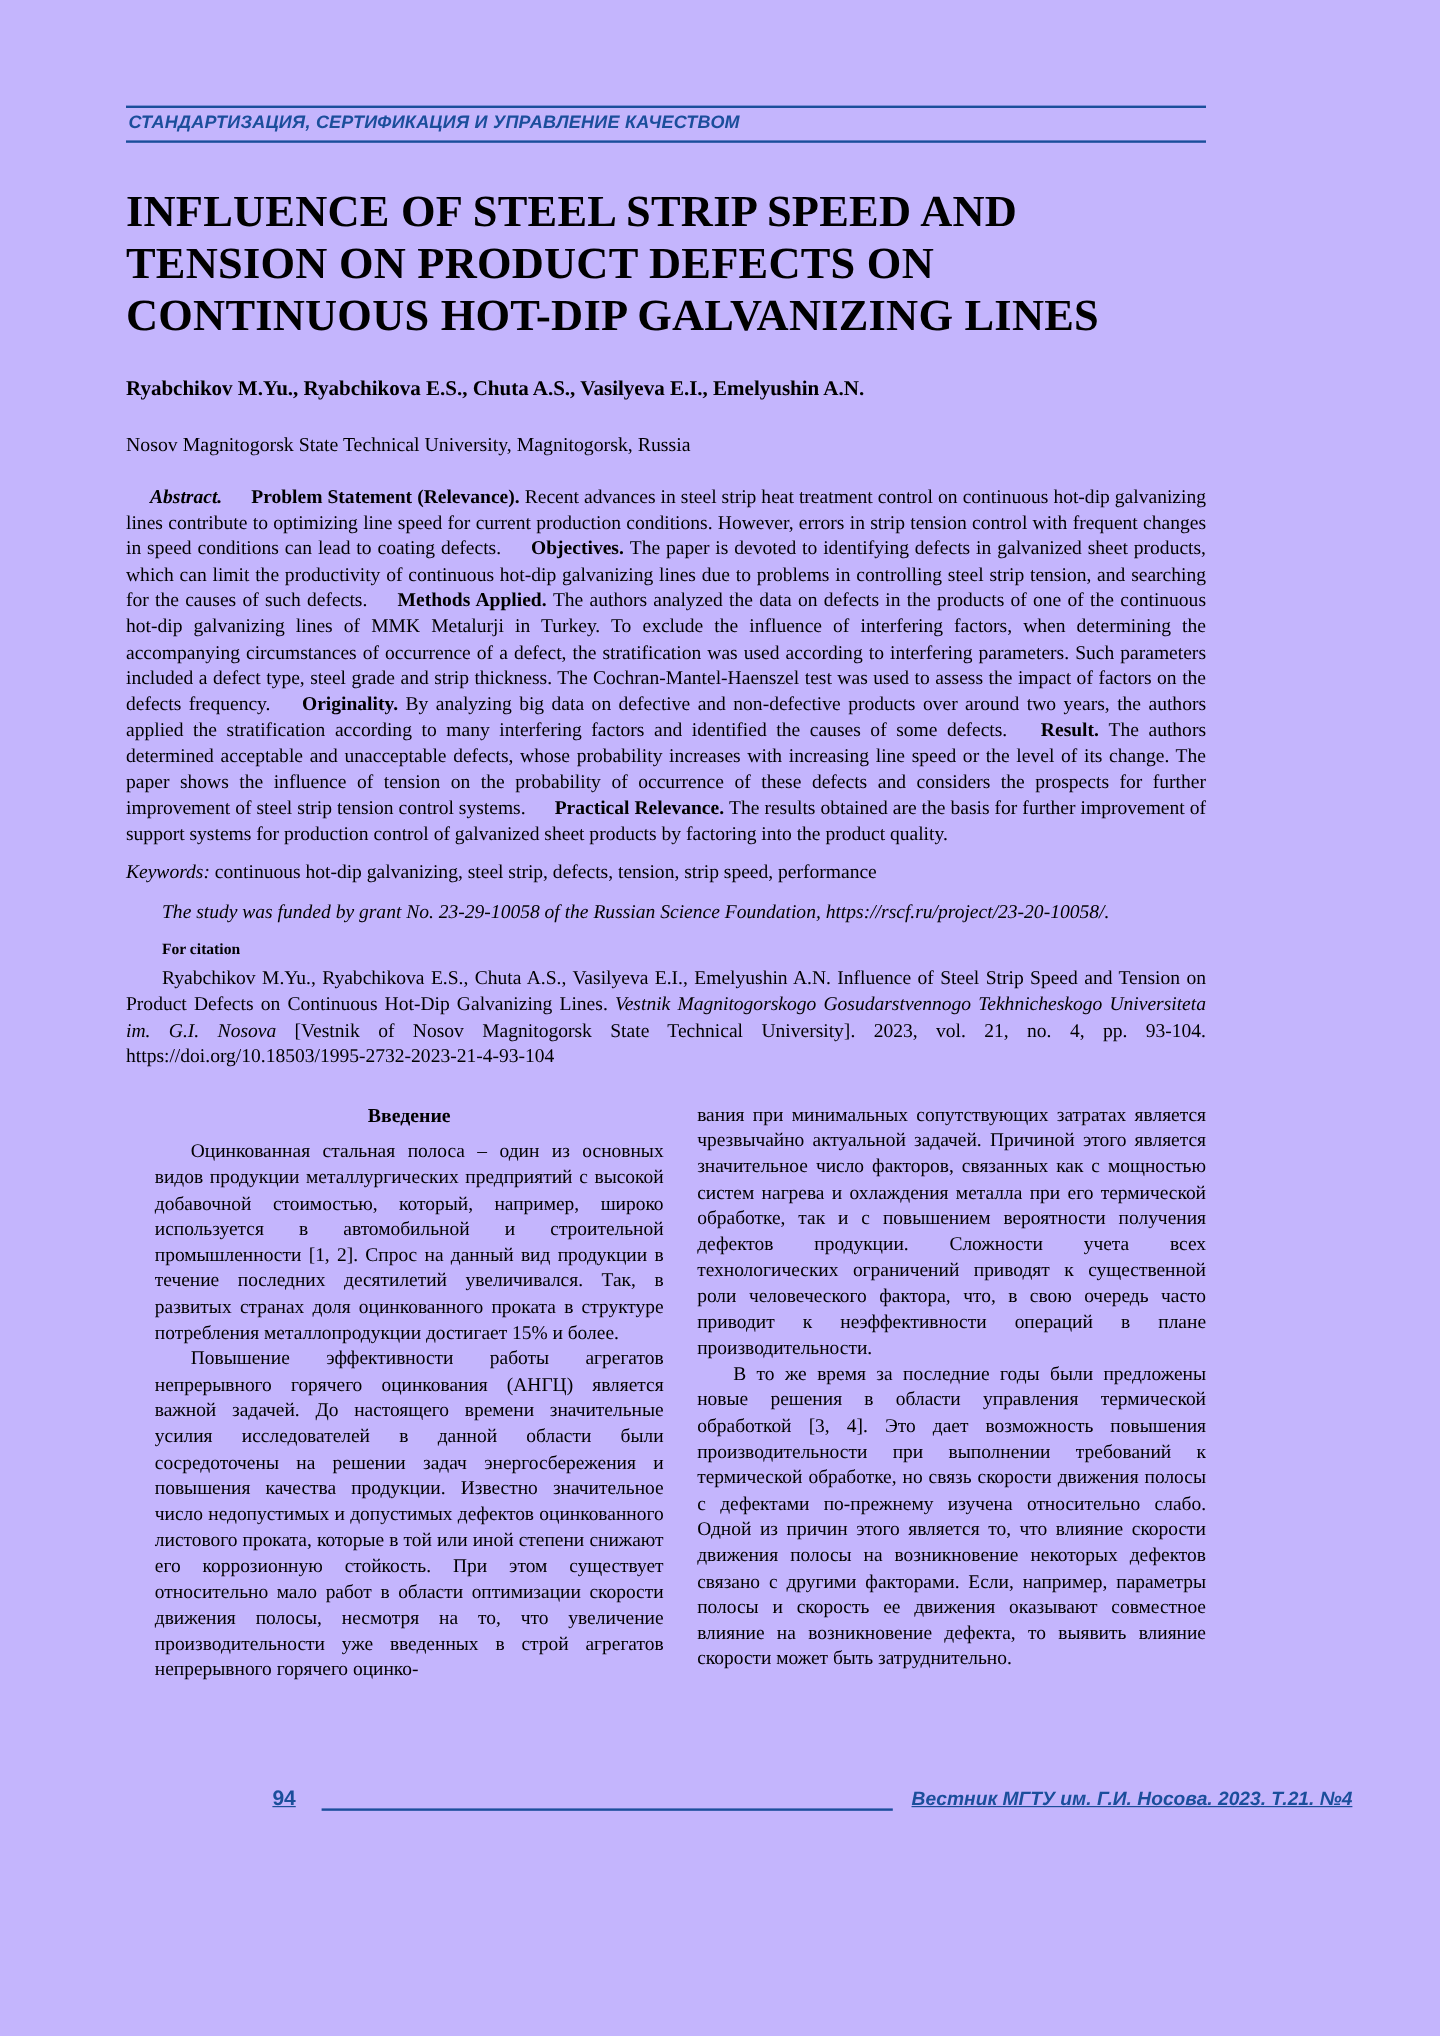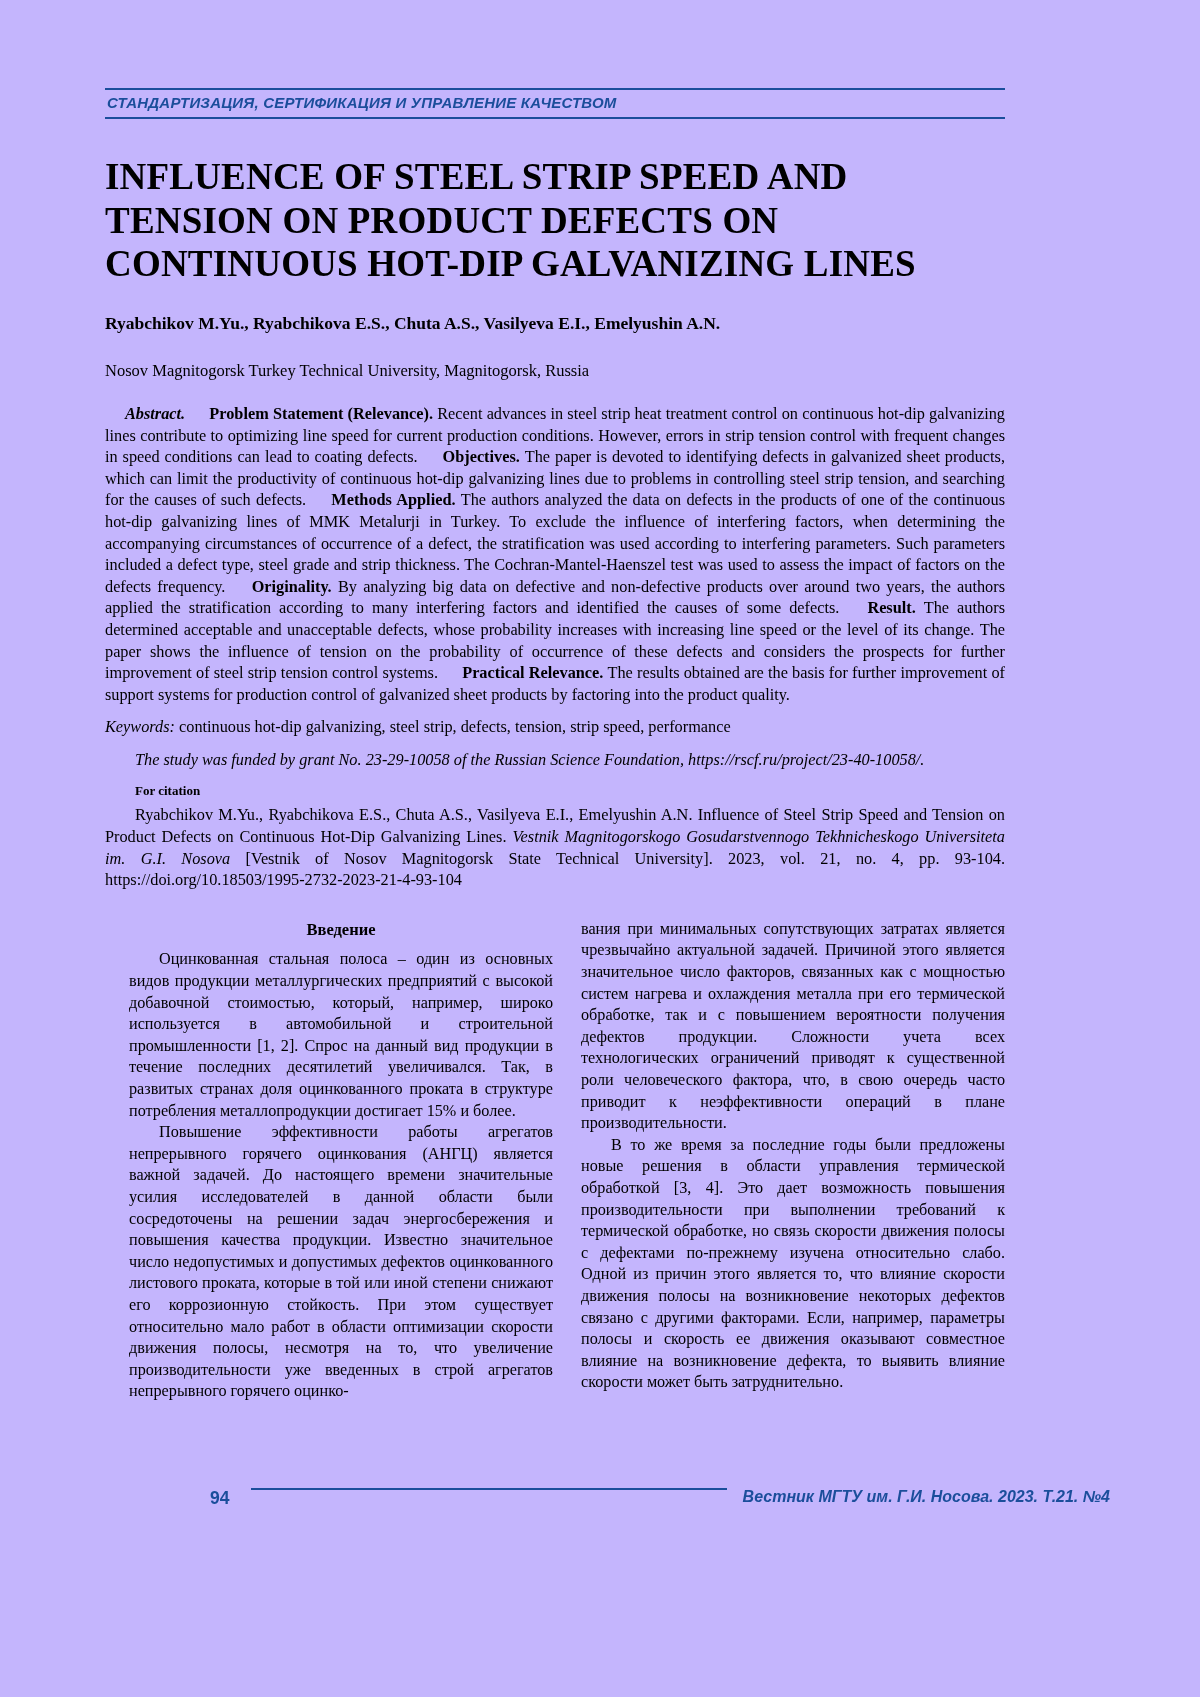--- a/index.html
+++ b/index.html
@@ -61,53 +61,54 @@
     display:flex; gap:28px;margin-left:24px;
   }
   .col { width:436px; font-size:16.2px; line-height:21.6px; text-align:justify; }
   .section-heading {
     font-size:16.5px; font-weight:bold;
     text-align:center;
     margin-bottom:9px;
   }
   .body-p { margin:0; }
   .footer {
-    position:absolute; left:105px; top:1400px; width:900px;
-    display:flex; align-items:flex-start;
+    position:absolute; left:122px; top:1400px; width:900px;
+    display:flex; align-items:flex-end;
     font-family:"Liberation Sans", sans-serif;
     color:var(--accent,#1b4e9b);
     font-weight:bold;
+    text-decoration:underline;
   }
   .page-num { font-size:17.5px; }
   .footer-rule { flex:1; height:2px; background:var(--accent,#1b4e9b); margin:0 16px 0 22px; }
   .journal-ref { font-size:16px; font-style:italic; }
 </style>
 </head>
 <body>
 
 <div class="page">
   <div class="content">
 
     <div class="running-head">
       <span>СТАНДАРТИЗАЦИЯ, СЕРТИФИКАЦИЯ И УПРАВЛЕНИЕ КАЧЕСТВОМ</span>
     </div>
 
     <h1 class="title">INFLUENCE OF STEEL STRIP SPEED AND TENSION ON PRODUCT DEFECTS ON CONTINUOUS HOT-DIP GALVANIZING LINES</h1>
 
     <p class="authors">Ryabchikov M.Yu., Ryabchikova E.S., Chuta A.S., Vasilyeva E.I., Emelyushin A.N.</p>
 
-    <p class="affiliation">Nosov Magnitogorsk Turkey Technical University, Magnitogorsk, Russia</p>
+    <p class="affiliation">Nosov Magnitogorsk State Technical University, Magnitogorsk, Russia</p>
 
     <p class="abstract"><span class="b i">Abstract. </span><span class="b">Problem Statement (Relevance). </span><span>Recent advances in steel strip heat treatment control on continuous hot-dip galvanizing lines contribute to optimizing line speed for current production conditions. However, errors in strip tension control with frequent changes in speed conditions can lead to coating defects. </span><span class="b">Objectives. </span><span>The paper is devoted to identifying defects in galvanized sheet products, which can limit the productivity of continuous hot-dip galvanizing lines due to problems in controlling steel strip tension, and searching for the causes of such defects. </span><span class="b">Methods Applied. </span><span>The authors analyzed the data on defects in the products of one of the continuous hot-dip galvanizing lines of MMK Metalurji in Turkey. To exclude the influence of interfering factors, when determining the accompanying circumstances of occurrence of a defect, the stratification was used according to interfering parameters. Such parameters included a defect type, steel grade and strip thickness. The Cochran-Mantel-Haenszel test was used to assess the impact of factors on the defects frequency. </span><span class="b">Originality. </span><span>By analyzing big data on defective and non-defective products over around two years, the authors applied the stratification according to many interfering factors and identified the causes of some defects. </span><span class="b">Result. </span><span>The authors determined acceptable and unacceptable defects, whose probability increases with increasing line speed or the level of its change. The paper shows the influence of tension on the probability of occurrence of these defects and considers the prospects for further improvement of steel strip tension control systems. </span><span class="b">Practical Relevance. </span><span>The results obtained are the basis for further improvement of support systems for production control of galvanized sheet products by factoring into the product quality.</span></p>
 
     <p class="keywords">
       <span class="i">Keywords: </span><span>continuous hot-dip galvanizing, steel strip, defects, tension, strip speed, performance</span>
     </p>
 
-    <p class="funding indent">The study was funded by grant No. 23-29-10058 of the Russian Science Foundation, https://rscf.ru/project/23-40-10058/.</p>
+    <p class="funding indent">The study was funded by grant No. 23-29-10058 of the Russian Science Foundation, https://rscf.ru/project/23-20-10058/.</p>
 
     <p class="for-citation indent">For citation</p>
 
     <p class="citation indent"><span>Ryabchikov M.Yu., Ryabchikova E.S., Chuta A.S., Vasilyeva E.I., Emelyushin A.N. Influence of Steel Strip Speed and Tension on Product Defects on Continuous Hot-Dip Galvanizing Lines. </span><span class="i">Vestnik Magnitogorskogo Gosudarstvennogo Tekhnicheskogo Universiteta im. G.I. Nosova </span><span>[Vestnik of Nosov Magnitogorsk State Technical University]. 2023, vol. 21, no. 4, pp. 93-104. https://doi.org/10.18503/1995-2732-2023-21-4-93-104</span></p>
 
     <div class="columns">
       <div class="col">
         <h2 class="section-heading">Введение</h2>
         <p class="body-p indent">Оцинкованная стальная полоса – один из основных видов продукции металлургических предприятий с высокой добавочной стоимостью, который, например, широко используется в автомобильной и строительной промышленности [1, 2]. Спрос на данный вид продукции в течение последних десятилетий увеличивался. Так, в развитых странах доля оцинкованного проката в структуре потребления металлопродукции достигает 15% и более.</p>
         <p class="body-p indent">Повышение эффективности работы агрегатов непрерывного горячего оцинкования (АНГЦ) является важной задачей. До настоящего времени значительные усилия исследователей в данной области были сосредоточены на решении задач энергосбережения и повышения качества продукции. Известно значительное число недопустимых и допустимых дефектов оцинкованного листового проката, которые в той или иной степени снижают его коррозионную стойкость. При этом существует относительно мало работ в области оптимизации скорости движения полосы, несмотря на то, что увеличение производительности уже введенных в строй агрегатов непрерывного горячего оцинко-</p>

